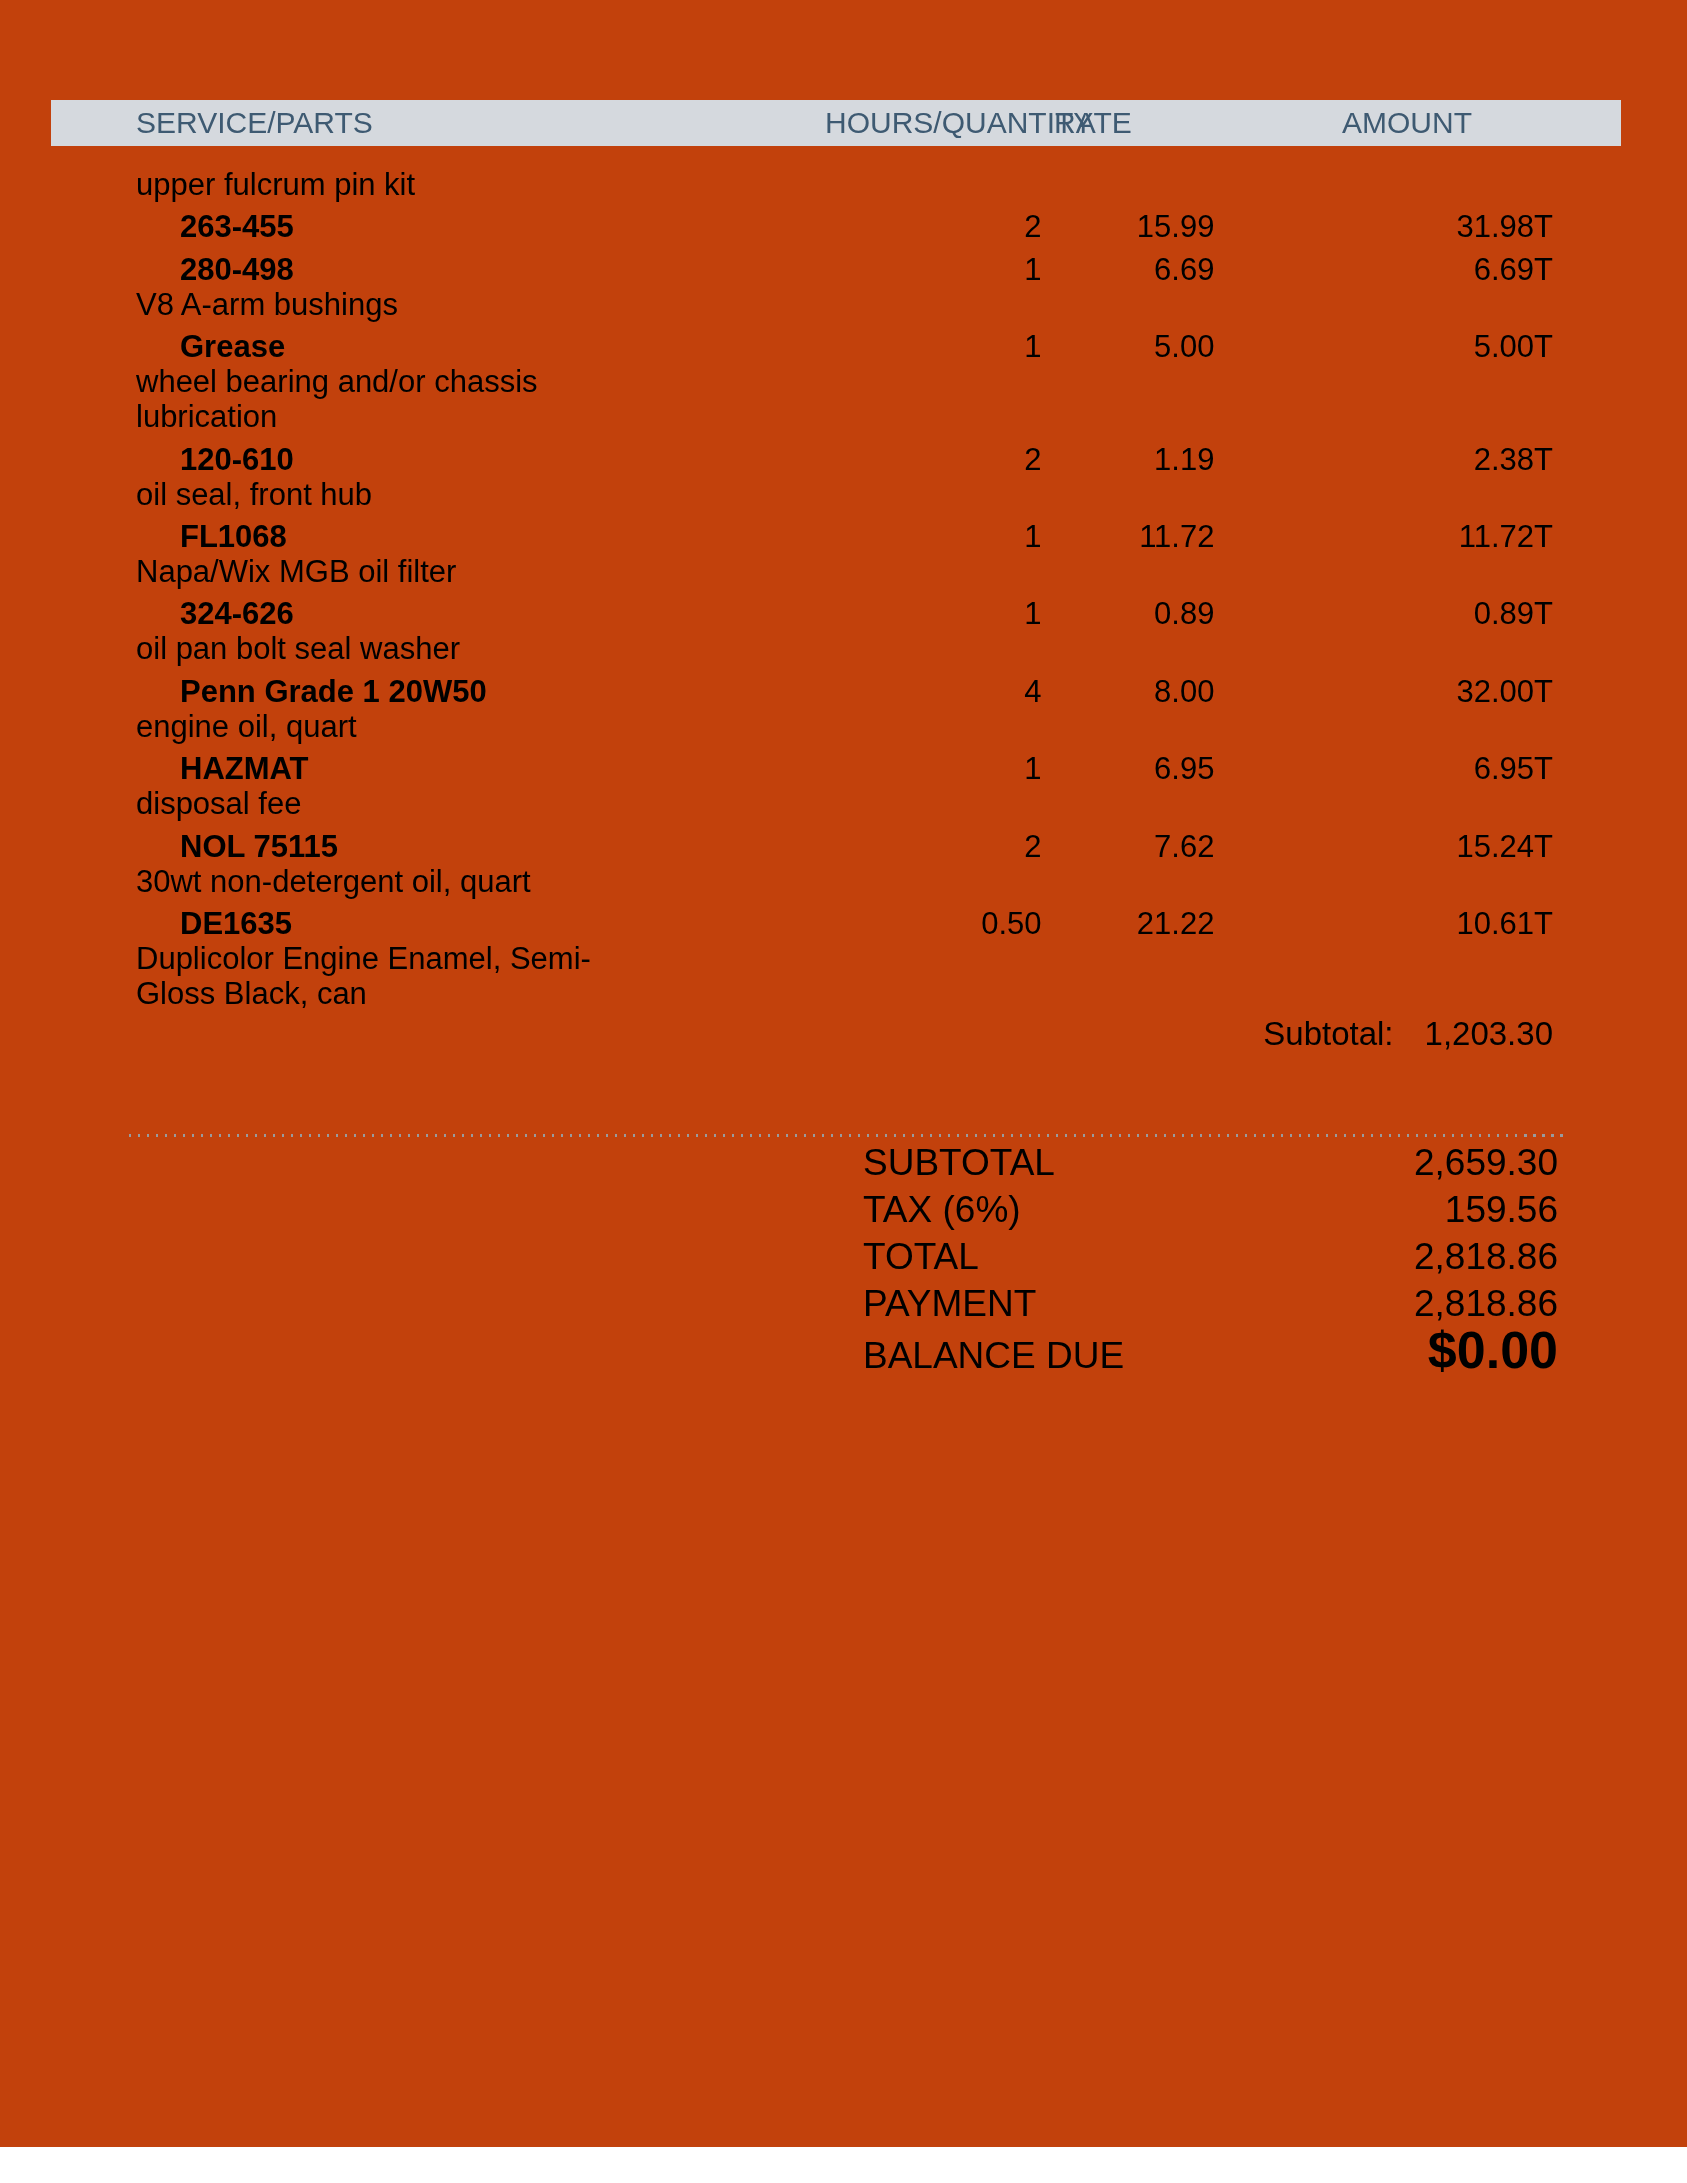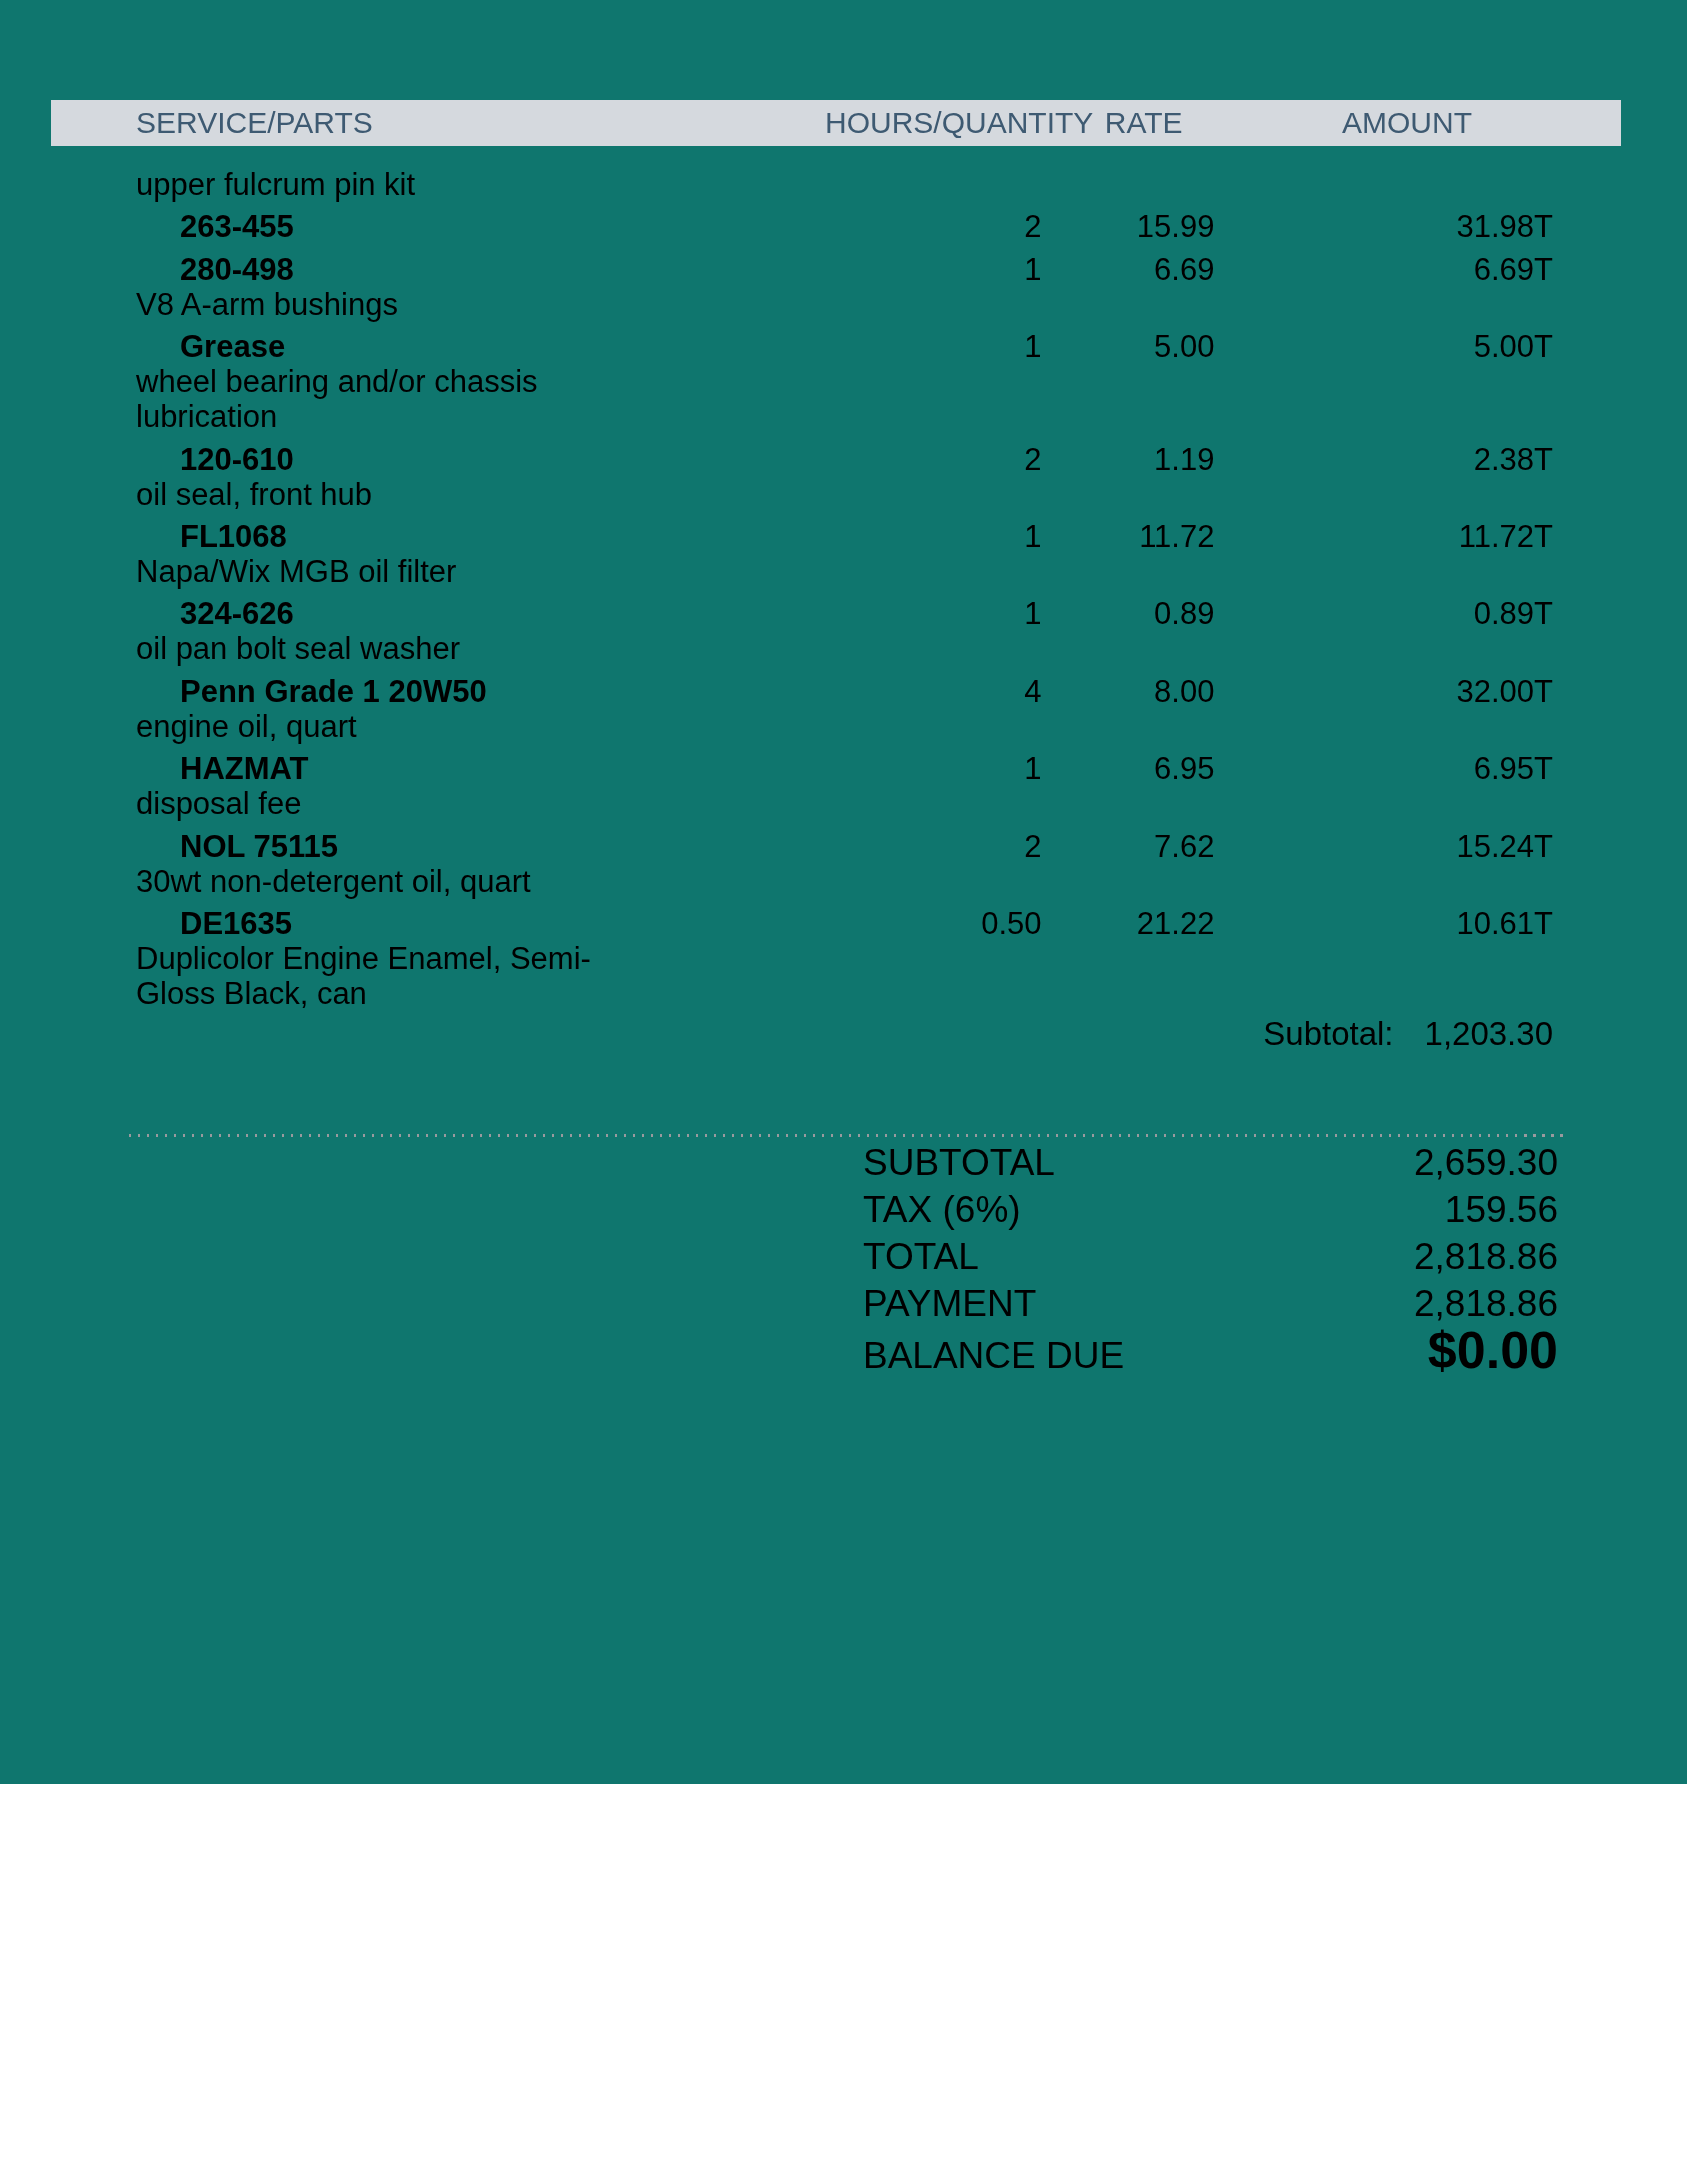--- a/index.html
+++ b/index.html
@@ -1,38 +1,38 @@
 <!DOCTYPE html>
 <html style="font-size:13px"><head>
 <meta charset="utf-8">
 <style>
   html, body { margin: 0; padding: 0; background: #ffffff; }
   body { font-family: "Liberation Sans", "DejaVu Sans", sans-serif; color: #000; }
   #page {
     position: relative;
     width: 1687px;
-    height: 1784px;
-    background: #0f766e;
+    height: 2147px;
+    background: #c2410c;
     overflow: hidden;
   }
 
   
   .table-wrap { position: absolute; left: 51px; top: 100px; width: 1570px; }
   .hdr-band {
     display: grid;
     grid-template-columns: 774px 229px 181px auto;
     height: 46px;
     align-items: center;
     background: #d5d9de;
     color: #3e5a72;
     font-size: 30px;
   }
   .hdr-band .h-service { padding-left: 85px; text-align: left; }
   .hdr-band .h-qty   { text-align: right; }
-  .hdr-band .h-rate  { text-align: center; padding-right: 1.6px; }
+  .hdr-band .h-rate  { text-align: left; padding-right: 1.6px; }
   .hdr-band .h-amount{ text-align: center; padding-right: 42px; }
 
   .items { padding-top: 21px; font-size: 31px; line-height: 35px; }
   .item {
     display: grid;
     grid-template-columns: 774px 229px 181px auto;
     align-items: start;
   }
   .item + .item { margin-top: 7.4px; }
   .c-service { padding-left: 85px; }

